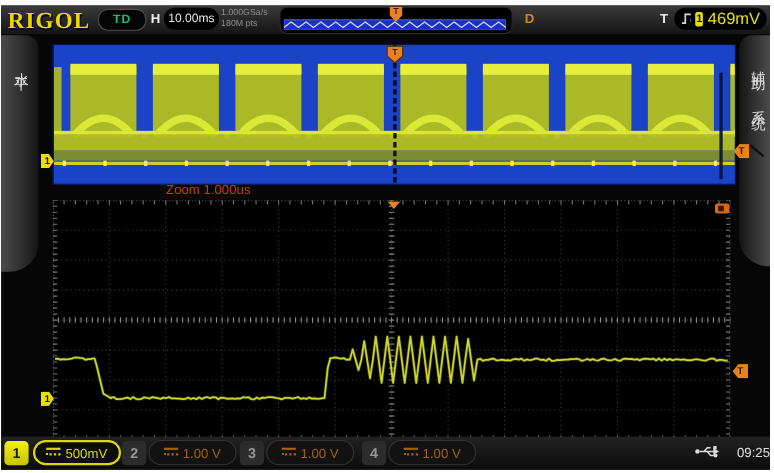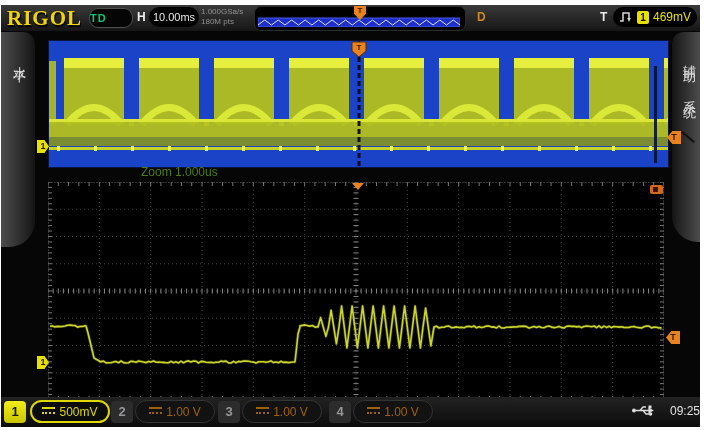--- a/index.html
+++ b/index.html
@@ -8,41 +8,41 @@
   .screen{position:absolute;left:1px;top:5px;right:4px;bottom:3px;background:#060606;}
 
   
   .topbar{position:absolute;left:0;top:0;width:100%;height:26px;
           background:linear-gradient(#3a3a3a,#151515);}
   .brand{position:absolute;left:6px;top:1px;font-family:"Liberation Serif",serif;
          font-weight:bold;font-size:21px;letter-spacing:1px;color:#f2d505;
          text-shadow:1px 2px 1px #000;}
   .badge-td{position:absolute;left:88px;top:3px;width:42px;height:18px;background:#050505;
             border:1px solid #4e4e4e;border-radius:9px;color:#00c87a;font-size:11px;
-            font-weight:bold;line-height:18px;letter-spacing:1px;}
+            font-weight:bold;text-align:center;line-height:18px;letter-spacing:1px;}
   .h-label{position:absolute;left:136px;top:5px;color:#f0f0f0;font-weight:bold;font-size:12px;}
   .tb-box{position:absolute;left:148px;top:2px;width:50px;height:20px;background:#000;
           border-radius:10px;color:#e8e8e8;font-size:11px;text-align:center;line-height:20px;}
   .srate{position:absolute;left:200px;top:2px;width:52px;color:#8f8f8f;font-size:8px;
          line-height:10px;}
   .preview{position:absolute;left:253px;top:1px;width:210px;height:23px;background:#000;
            border:1px solid #2c2c2c;border-radius:7px;}
   .preview svg{position:absolute;left:3px;top:7px;}
   .pv-flag{position:absolute;left:99px;top:-1px;width:12px;height:14px;background:#e8821e;
            clip-path:polygon(0 0,100% 0,100% 55%,50% 100%,0 55%);
            color:#3a1c00;font-size:8px;font-weight:bold;text-align:center;line-height:10px;}
   .d-label{position:absolute;left:476px;top:5px;color:#cc8a20;font-weight:bold;font-size:12px;}
   .d-box{position:absolute;left:490px;top:2px;width:102px;height:20px;background:#000;
          border-radius:10px;color:#c25a3c;font-size:11.5px;text-align:center;line-height:20px;}
   .t-label{position:absolute;left:599px;top:5px;color:#e8e8e8;font-weight:bold;font-size:12px;}
   .trig-box{position:absolute;left:612px;top:2px;width:84px;height:20px;background:#000;
             border-radius:10px;display:flex;align-items:center;padding:0 6px;box-sizing:border-box;}
   .trig-ch{width:13px;height:13px;background:#e8e000;border-radius:2px;color:#101000;
            font-size:10px;font-weight:bold;text-align:center;line-height:13px;margin:0 4px;}
-  .trig-lvl{color:#e8e000;font-size:12px;}
+  .trig-lvl{color:#e8e000;font-size:15px;}
 
   
   .tab-left{position:absolute;left:0;top:27px;width:34px;height:215px;
             background:linear-gradient(90deg,#4c4c4c,#262626 70%,#141414);
             border-radius:0 12px 26px 0;}
   .tab-left .vtxt{margin:24px 0 0 9px;}
   .vtxt{writing-mode:vertical-rl;text-orientation:upright;color:#e0e0e0;font-size:13px;
         letter-spacing:5px;}
   .tab-right{position:absolute;right:0;top:27px;width:28px;height:210px;
              background:linear-gradient(270deg,#4c4c4c,#262626 70%,#141414);
@@ -50,21 +50,21 @@
   .tab-right .vtxt{margin-left:8px;}
   .vtop{margin-top:22px;}
   .vbot{margin-top:26px;}
   .tab-divider{position:absolute;left:8px;top:104px;width:16px;height:2px;background:#101010;
                transform:rotate(40deg);}
 
   
   .main-window{position:absolute;left:47px;top:35px;width:619px;height:126px;background:#1b43c8;
                border:1px solid #0a1540;box-sizing:content-box;}
   
-  .zoom-label{position:absolute;left:140px;top:160px;color:#4d7c0f;font-size:12px;}
+  .zoom-label{position:absolute;left:150px;top:160px;color:#c2410c;font-size:12px;}
   .zoom-window{position:absolute;left:47px;top:177px;width:616px;height:218px;background:#000;}
 
   
   .marker{position:absolute;font-weight:bold;text-align:center;}
   .m-right{clip-path:polygon(0 0,62% 0,100% 50%,62% 100%,0 100%);}
   .m-left{clip-path:polygon(100% 0,38% 0,0 50%,38% 100%,100% 100%);}
   .m-yellow{background:#e8e000;color:#1a1a00;font-size:9px;line-height:13px;}
   .m-orange{background:#e8821e;color:#3a1c00;font-size:9px;line-height:13px;}
   .tri-down{position:absolute;left:351px;top:178px;width:12px;height:7px;background:#e8821e;
             clip-path:polygon(0 0,100% 0,50% 100%);}

